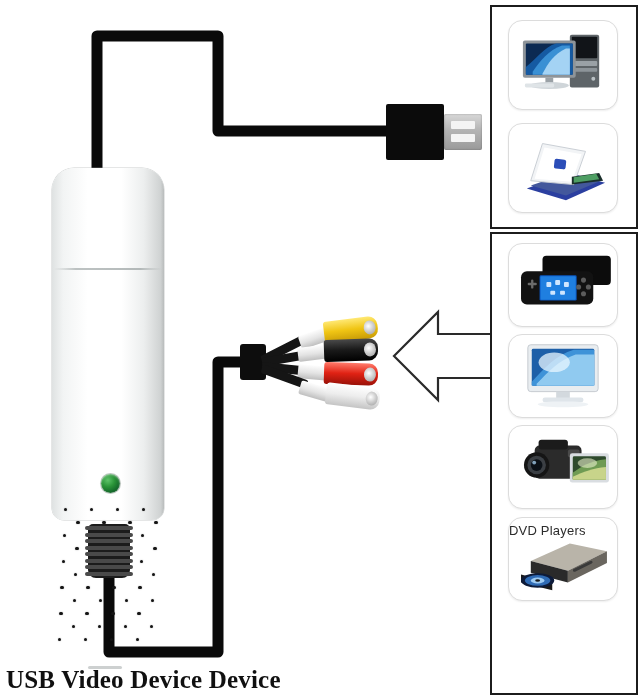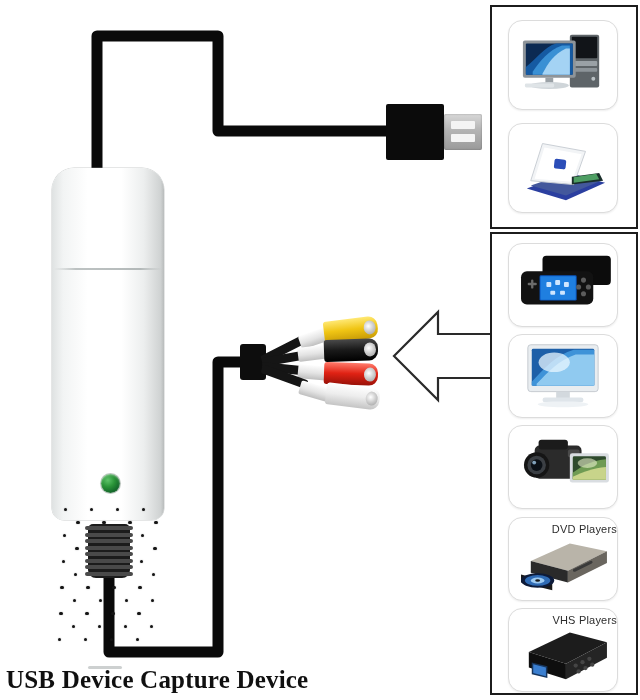--- a/index.html
+++ b/index.html
@@ -230,23 +230,23 @@
     border-radius: 14px;
     box-shadow: 0 1px 2px rgba(0,0,0,.07);
     box-sizing: border-box;
     overflow: hidden;
   }
   .card-caption {
     position: absolute;
     top: 5px;
     left: 0;
     width: 100%;
-    text-align: right;
+    text-align: left;
     font-family: "Liberation Sans", sans-serif;
-    font-size: 11px;
+    font-size: 13px;
     color: #2c2c2c;
     letter-spacing: .2px;
   }
   .art {
     position: absolute;
     left: 0; top: 0;
     width: 100%;
     height: 100%;
   }
 
@@ -481,35 +481,17 @@
         <rect x="64" y="48" width="22" height="3" rx="1.5" fill="#3a3a3a" transform="rotate(-26 75 49)"></rect>
 
         <path d="M12,58 L44,66 L44,74 L12,66 Z" fill="#1a1a1a"></path>
         <ellipse cx="29" cy="64" rx="17" ry="7.5" fill="#0d1b3a"></ellipse>
         <ellipse cx="29" cy="64" rx="13" ry="5.5" fill="#2f6bb5"></ellipse>
         <ellipse cx="29" cy="64" rx="7" ry="3" fill="#9ecbf2"></ellipse>
         <ellipse cx="29" cy="64" rx="2.5" ry="1.2" fill="#1a1a1a"></ellipse>
       </svg>
     </div>
 
-    <div class="card" style="top:374px; width:110px; height:84px;">
-      <div class="card-caption">VHS Players</div>
-      <svg class="art" viewBox="0 0 110 84" xmlns="http://www.w3.org/2000/svg">
-        <path d="M20,44 L62,24 L100,34 L58,56 Z" fill="#1c1c1c"></path>
-        <path d="M20,44 L58,56 L58,72 L20,60 Z" fill="#0e0e0e"></path>
-        <path d="M58,56 L100,34 L100,50 L58,72 Z" fill="#252525"></path>
-        <rect x="23" y="49" width="16" height="12" fill="#17365e" transform="skewY(14)"></rect>
-        <rect x="24.5" y="50.5" width="13" height="9" fill="#3b7fd0" transform="skewY(14)"></rect>
-        <g fill="#454545">
-          <circle cx="68" cy="58" r="2.2"></circle>
-          <circle cx="75" cy="54.5" r="2.2"></circle>
-          <circle cx="82" cy="51" r="2.2"></circle>
-          <circle cx="71" cy="64" r="2.2"></circle>
-          <circle cx="78" cy="60.5" r="2.2"></circle>
-          <circle cx="85" cy="57" r="2.2"></circle>
-        </g>
-      </svg>
-    </div>
   </div>
 
-  <div id="caption">USB Device Capture Device</div>
+  <div id="caption">USB Video Device Device</div>
 
 </div>
 
 </body></html>

